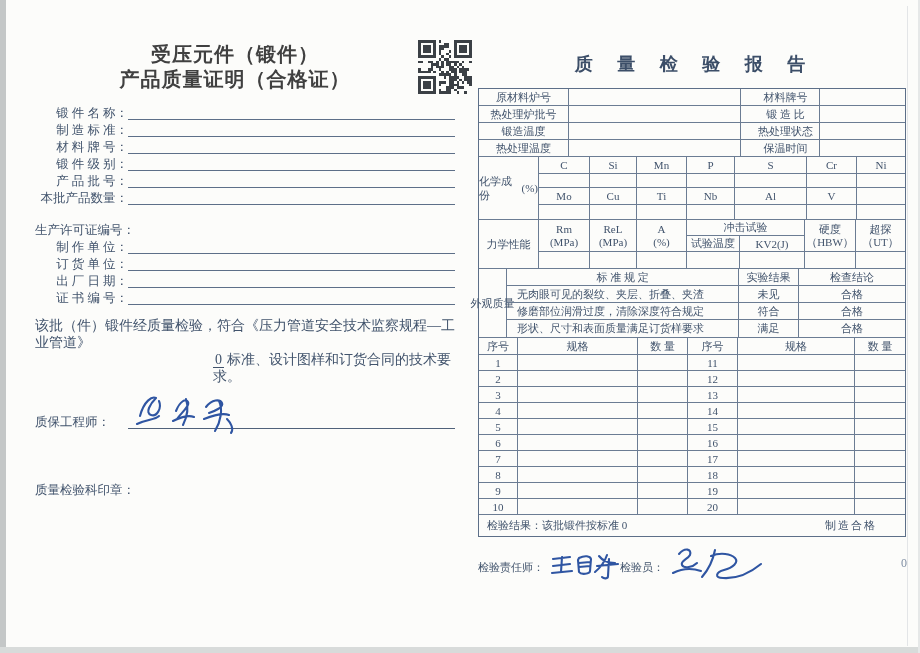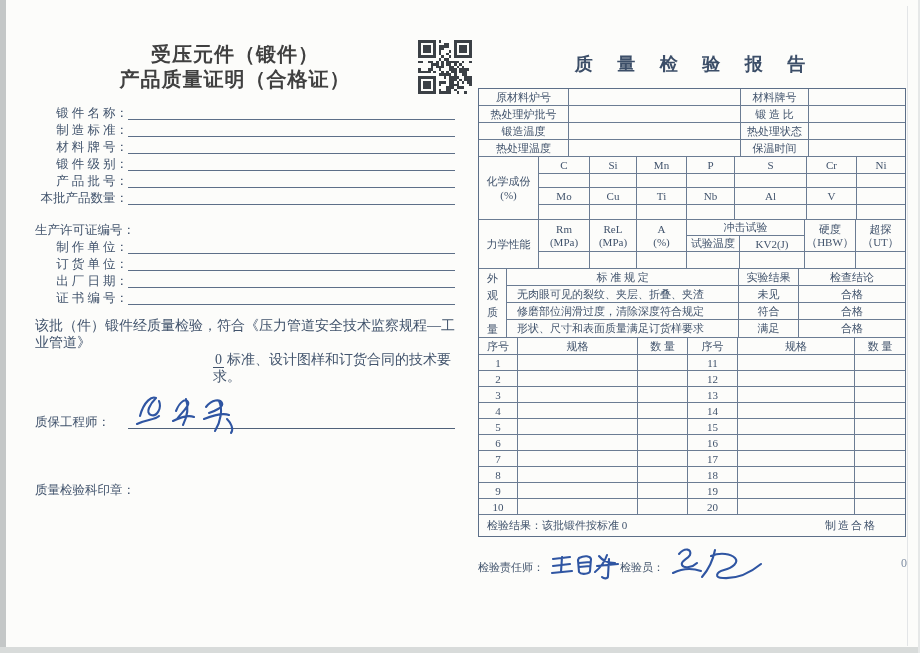--- a/index.html
+++ b/index.html
@@ -36,28 +36,28 @@
   .rtable{position:absolute;left:478px;top:88px;width:428px;border:1px solid #5d6f88;
           box-sizing:border-box;font-size:11px;}
   .rtable *{box-sizing:border-box;}
   .trow{display:flex;border-bottom:1px solid #6b7c93;}
   .trow:last-child{border-bottom:none;}
   .c{border-right:1px solid #6b7c93;display:flex;align-items:center;justify-content:center;
      white-space:nowrap;overflow:hidden;flex:none;}
   .c.last{border-right:none;flex:1;}
   .c.lft{justify-content:flex-start;padding-left:10px;}
   .h17{height:17px;} .h14{height:14px;} .h16{height:16px;} .h21{height:21px;}
-  .w90{width:90px;} .w172{width:172px;} .w68{width:68px;}
+  .w90{width:90px;} .w172{width:172px;} .w68{width:68px;margin-left:11px;}
   .w60{width:60px;} .w51{width:51px;} .w47{width:47px;} .w50{width:50px;}
   .w48{width:48px;} .w72{width:72px;}
   .w118{width:118px;} .w53{width:53px;} .w65{width:65px;}
   .w28{width:28px;} .w232{width:232px;}
   .w39{width:39px;} .w120{width:120px;} .w117{width:117px;}
   .sect{display:flex;border-bottom:1px solid #6b7c93;}
-  .sect-label{border-right:1px solid #6b7c93;display:flex;flex-direction:column;
+  .sect-label{border-right:1px solid #6b7c93;display:flex;flex-direction:row;
               align-items:center;justify-content:center;flex:none;line-height:14px;}
   .sect-rows{flex:1;display:flex;flex-direction:column;}
   .sect-rows .trow:last-child{border-bottom:none;}
   .two-line{flex-direction:column;line-height:13px;}
   .impact-group{display:flex;flex-direction:column;flex:none;border-right:1px solid #6b7c93;}
   .impact-top{height:16px;border-bottom:1px solid #6b7c93;display:flex;align-items:center;justify-content:center;}
   .impact-bot{display:flex;flex:1;}
   .impact-bot .c{height:100%;font-family:Liberation Serif, serif;}
   .vchar{height:17px;display:flex;align-items:center;}
   .result-left{padding-left:8px;display:flex;align-items:center;}

